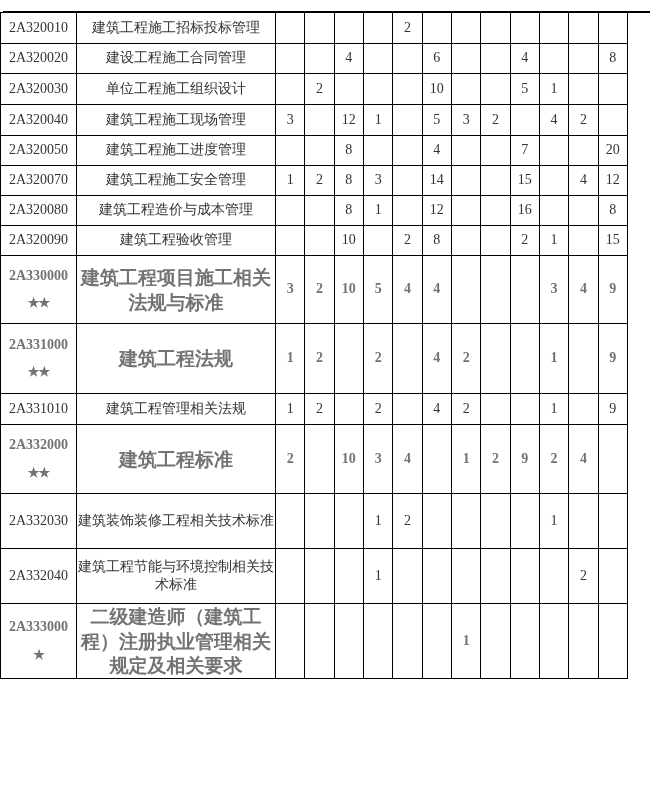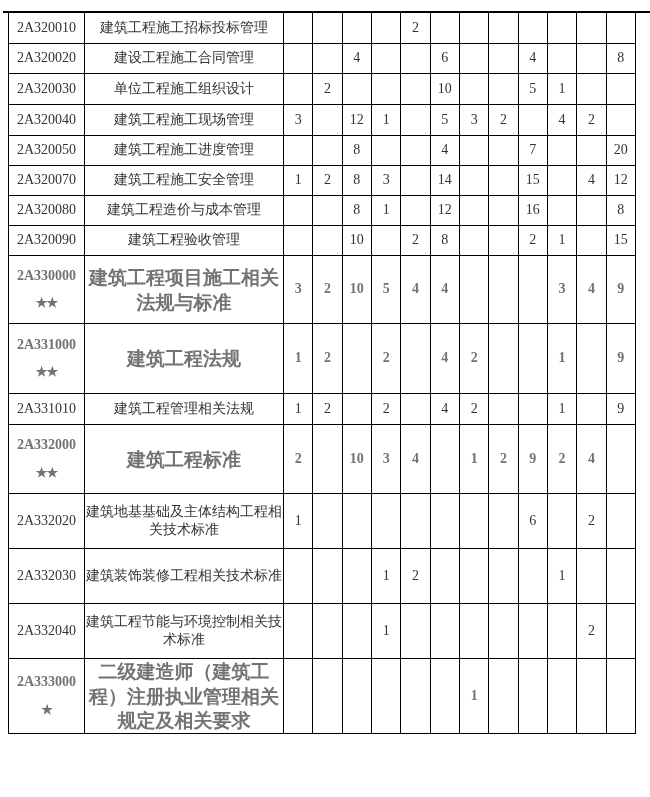--- a/index.html
+++ b/index.html
@@ -1,19 +1,19 @@
 <!DOCTYPE html>
 <html><head>
 <meta charset="utf-8">
 <style>
   html, body { margin: 0; padding: 0; background: #ffffff; }
   body { width: 650px; height: 797px; position: relative; overflow: hidden;
          font-family: "Liberation Serif", "DejaVu Serif", serif; }
   .top-rule { position: absolute; left: 3px; top: 11px; width: 647px; height: 2px; background: #000; }
-  table.grid { position: absolute; left: 8px; top: 12px; border-collapse: collapse; table-layout: fixed; }
+  table.grid { position: absolute; left: 0; top: 12px; border-collapse: collapse; table-layout: fixed; }
   table.grid td { border: 1px solid #000; padding: 0; text-align: center; vertical-align: middle;
                   color: #333; font-size: 14px; line-height: 1.3; }
   td.code { width: 75px; font-size: 14px; }
   td.title { width: 198px; font-size: 14px; padding: 0 2px; }
   td.num { width: 28.33px; font-size: 13.5px; }
   tr.bold td { color: #737373; font-weight: bold; }
   tr.bold td.title { font-family: "DejaVu Sans", sans-serif; font-size: 19px; text-align: center; }
   .stars { display: block; margin-top: 10px; font-size: 13px; letter-spacing: -1px; }
   .code-text { display: block; }
   .title-multi { line-height: 27px; }
@@ -238,38 +238,20 @@
         <td class="num"></td>
         <td class="num">1</td>
         <td class="num">2</td>
         <td class="num">9</td>
         <td class="num">2</td>
         <td class="num">4</td>
         <td class="num"></td>
       </tr>
       <tr style="height: 55px;">
         <td class="code">
-          <span class="code-text">2A332020</span>
-        </td>
-        <td class="title title-multi">建筑地基基础及主体结构工程相关技术标准</td>
-        <td class="num">1</td>
-        <td class="num"></td>
-        <td class="num"></td>
-        <td class="num"></td>
-        <td class="num"></td>
-        <td class="num"></td>
-        <td class="num"></td>
-        <td class="num"></td>
-        <td class="num">6</td>
-        <td class="num"></td>
-        <td class="num">2</td>
-        <td class="num"></td>
-      </tr>
-      <tr style="height: 55px;">
-        <td class="code">
           <span class="code-text">2A332030</span>
         </td>
         <td class="title title-multi">建筑装饰装修工程相关技术标准</td>
         <td class="num"></td>
         <td class="num"></td>
         <td class="num"></td>
         <td class="num">1</td>
         <td class="num">2</td>
         <td class="num"></td>
         <td class="num"></td>

